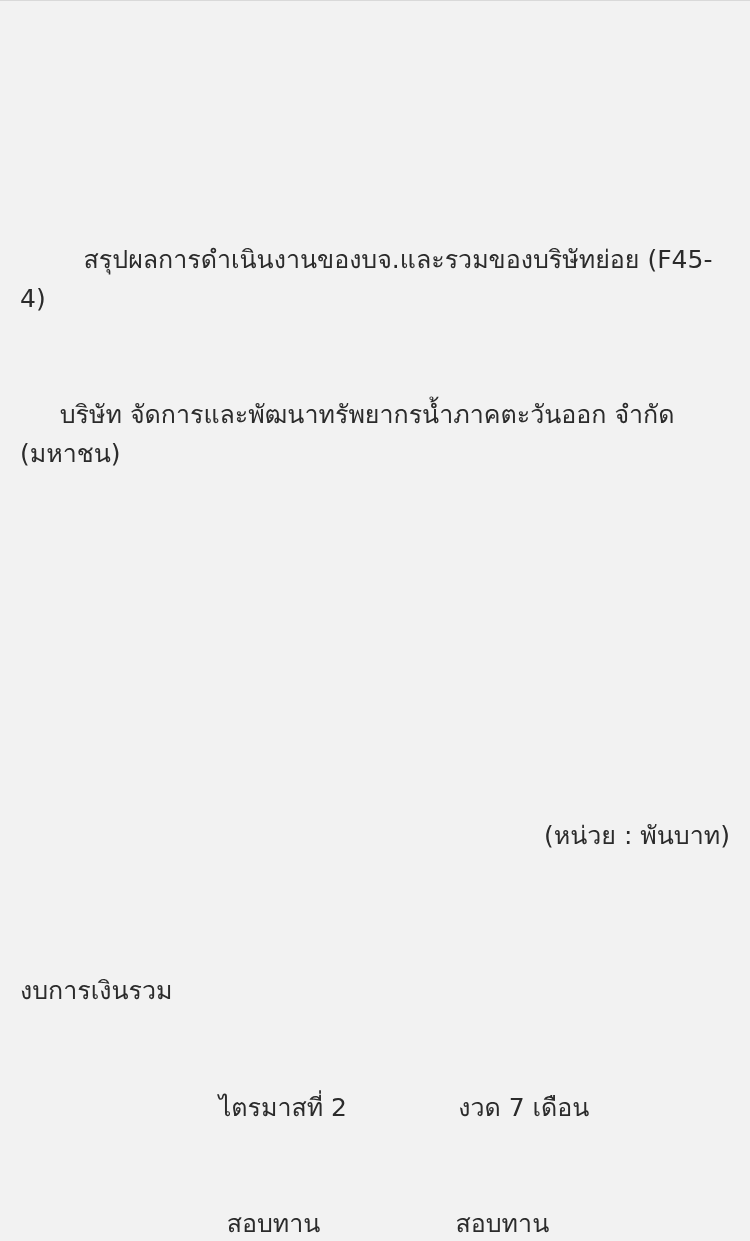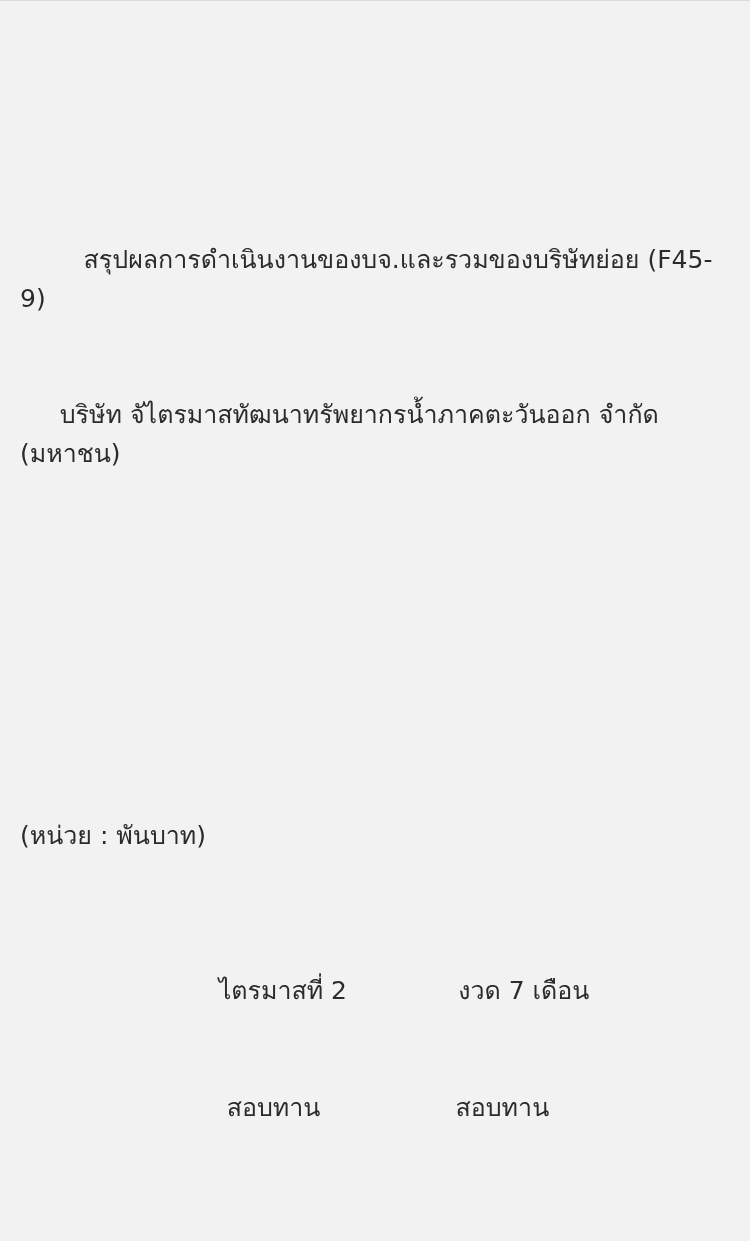--- a/index.html
+++ b/index.html
@@ -35,44 +35,45 @@
   }
   .title-block {
     text-align: left;
   }
   .line {
     display: block;
     white-space: pre-wrap;
   }
   .spacer-md { height: 34px; }
   .center-unit {
-    text-align: left;
+    text-align: right;
   }
   .section-label {
     display: block;
   }
 </style>
 </head>
 <body>
 
 <div class="page">
 
   <div class="top-rule"></div>
 
   <div class="doc">
 
     <div class="title-block">
-      <span class="line">        สรุปผลการดำเนินงานของบจ.และรวมของบริษัทย่อย (F45-9)</span>
-      <span class="line">     บริษัท จัไตรมาสทัฒนาทรัพยากรน้ำภาคตะวันออก จำกัด (มหาชน)</span>
+      <span class="line">        สรุปผลการดำเนินงานของบจ.และรวมของบริษัทย่อย (F45-4)</span>
+      <span class="line">     บริษัท จัดการและพัฒนาทรัพยากรน้ำภาคตะวันออก จำกัด (มหาชน)</span>
     </div>
 
     <div class="spacer-md"></div>
 
     <div class="center-unit">(หน่วย : พันบาท)</div>
 
+    <span class="line section-label">งบการเงินรวม</span>
     <span class="line">                         ไตรมาสที่ 2              งวด 7 เดือน</span>
     <span class="line">                          สอบทาน                 สอบทาน</span>
     
     
     
     
     
 
     
 

